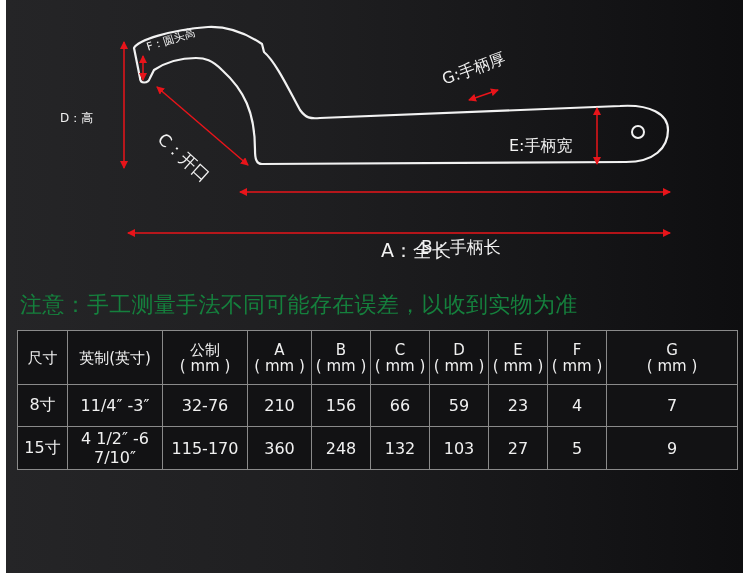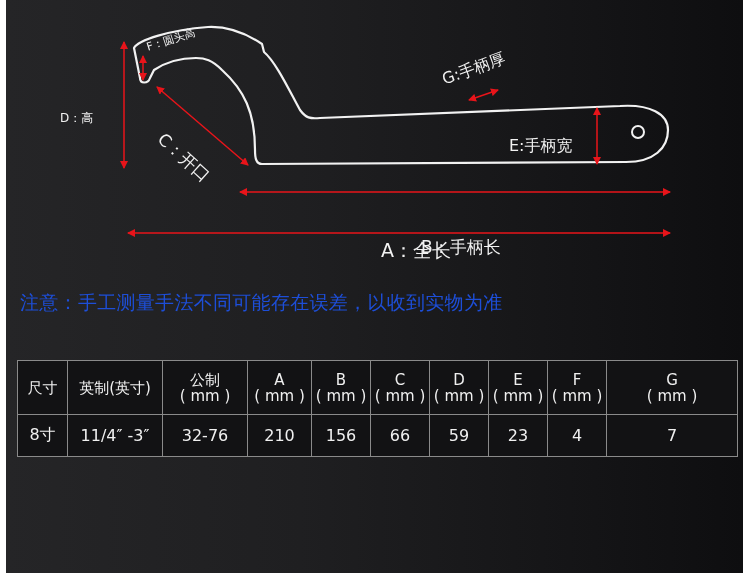--- a/index.html
+++ b/index.html
@@ -4,27 +4,26 @@
 <style>
   html, body { margin:0; padding:0; background:#ffffff; }
   body { width:750px; height:573px; position:relative; overflow:hidden; font-family:"DejaVu Sans", "Liberation Sans", sans-serif; }
   .panel {
     position:absolute; left:6px; top:0; width:737px; height:573px;
     background: linear-gradient(90deg, #252527 0%, #1f1f21 40%, #141416 80%, #0e0e10 100%);
   }
   .diagram { position:absolute; left:0; top:0; width:750px; height:280px; }
   .label { position:absolute; color:#f2f2f2; font-size:17px; white-space:nowrap; }
   .note {
-    position:absolute; left:20px; top:290px; color:#1d4ed8; font-size:19px; letter-spacing:0.3px; white-space:nowrap;
+    position:absolute; left:20px; top:290px; color:#15803d; font-size:22px; letter-spacing:0.3px; white-space:nowrap;
   }
   table.spec {
     position:absolute; left:17px; top:330px; width:721px; border-collapse:collapse;
     color:#f0f0f0; font-size:16px; background:#121214;
     border:1.5px solid #e8e8e8;
-    margin-top:30px;
   }
   table.spec th, table.spec td {
     border:1px solid #8a8a8a; text-align:center; padding:0; font-weight:normal;
   }
   table.spec th { height:53px; line-height:16px; font-size:15px; }
   table.spec td { height:41px; }
   table.spec tr.r1 td { height:43px; }
   table.spec tr.r4 td { height:42px; }
   .hd-top, .hd-bot { display:block; }
 </style>
@@ -118,14 +117,26 @@
       <td>11/4″  -3″</td>
       <td>32-76</td>
       <td>210</td>
       <td>156</td>
       <td>66</td>
       <td>59</td>
       <td>23</td>
       <td>4</td>
       <td>7</td>
     </tr>
+    <tr class="r4">
+      <td>15寸</td>
+      <td>4 1/2″  -6 7/10″</td>
+      <td>115-170</td>
+      <td>360</td>
+      <td>248</td>
+      <td>132</td>
+      <td>103</td>
+      <td>27</td>
+      <td>5</td>
+      <td>9</td>
+    </tr>
   </tbody>
 </table>
 
 </body></html>

